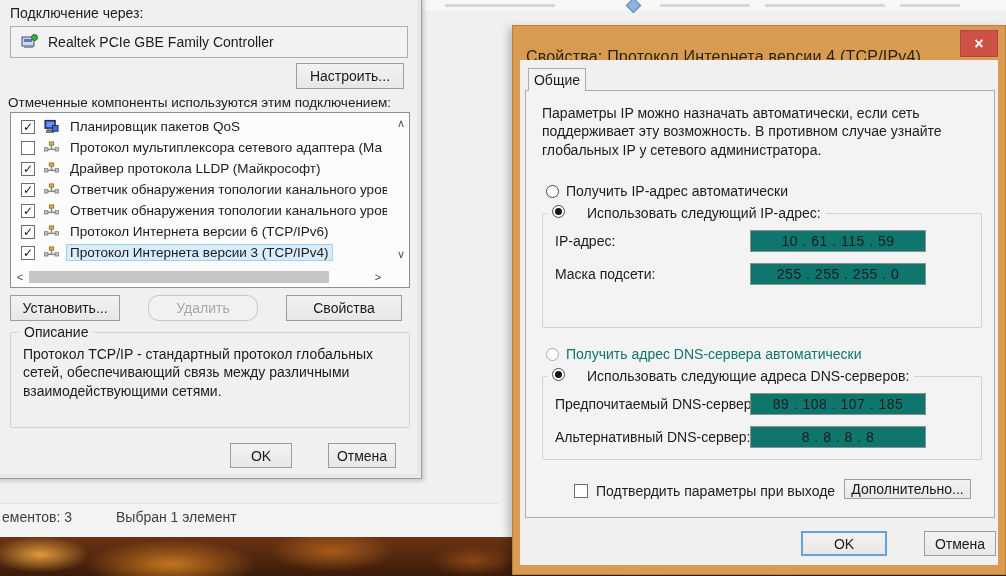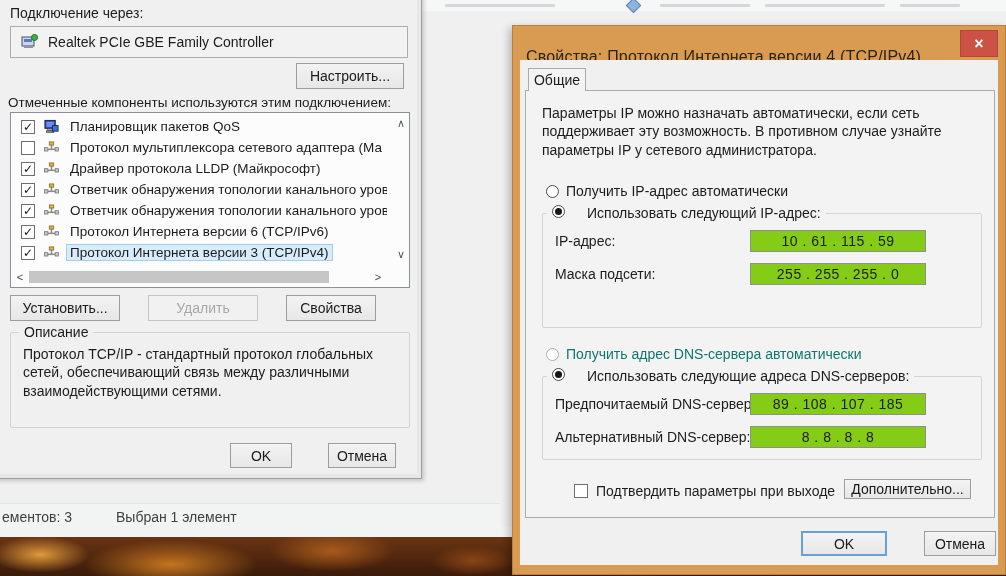--- a/index.html
+++ b/index.html
@@ -35,21 +35,21 @@
       linear-gradient(#6a3413,#3a1b0a);
   }
 
   
   .btn{
     display:flex;align-items:center;justify-content:center;
     background:linear-gradient(#f3f3f3,#e7e7e7);
     border:1px solid #9d9d9d;color:#1a1a1a;font-size:14px;
     box-sizing:border-box;cursor:default;white-space:nowrap;
   }
-  .btn.disabled{background:#f1f1f1;border-color:#c6c6c6;color:#a8a8a8;}
+  .btn.disabled{background:#f1f1f1;border-color:#c6c6c6;color:#a8a8a8;border-radius:11px;}
   .btn.default{border:2px solid #66a1d8;}
   .groupbox{position:absolute;border:1px solid #d2d3d4;border-radius:2px;box-sizing:border-box;}
   .legend{position:absolute;top:-9px;left:8px;padding:0 5px;display:flex;align-items:flex-start;gap:22px;white-space:nowrap;}
   .radio{width:13px;height:13px;border:1px solid #4a4a4a;border-radius:50%;background:#fff;flex:0 0 auto;position:relative;box-sizing:border-box;}
   .radio.checked::after{content:"";position:absolute;left:2px;top:2px;width:7px;height:7px;border-radius:50%;background:#161616;}
   .radio.disabled{border-color:#ababab;}
   .radio-row{position:absolute;display:flex;align-items:center;gap:7px;white-space:nowrap;}
   .radio-row.disabled{color:#0f766e;}
   .checkbox{width:14px;height:14px;background:#fff;border:1px solid #6e6e6e;box-sizing:border-box;display:flex;align-items:center;justify-content:center;font-size:12px;font-weight:bold;color:#111;line-height:1;flex:0 0 aupx;}
 
@@ -72,21 +72,21 @@
   .lv-label{padding:0 3px;}
   .lv-label.selected{background:#d9ecfb;outline:1px solid #a6cdea;}
   .vscroll-up{position:absolute;right:4px;top:4px;color:#555;font-size:11px;}
   .vscroll-down{position:absolute;right:4px;bottom:26px;color:#555;font-size:11px;}
   .hscroll{position:absolute;left:2px;bottom:2px;width:372px;height:16px;display:flex;align-items:center;}
   .hscroll .arr{width:14px;text-align:center;color:#444;font-size:11px;flex:0 0 auto;}
   .hscroll .track{flex:1;height:12px;position:relative;}
   .hscroll .thumb{position:absolute;left:2px;top:0;width:300px;height:12px;background:#c6c6c6;}
   .install-btn{left:10px;top:295px;width:110px;height:26px;}
   .uninstall-btn{left:148px;top:295px;width:110px;height:26px;}
-  .props-btn{left:286px;top:295px;width:90px;height:26px;}
+  .props-btn{left:286px;top:295px;width:116px;height:26px;}
   .desc-group{left:10px;top:332px;width:400px;height:96px;background:#f0f0f0;}
   .desc-group .legend{background:#f0f0f0;}
   .desc-text{position:absolute;left:12px;top:12px;width:372px;line-height:1.32;}
   .lok-btn{left:230px;top:443px;width:62px;height:25px;}
   .lcancel-btn{left:328px;top:443px;width:68px;height:25px;}
 
   
   .tcpip-dlg{
     left:512px;top:25px;width:494px;height:550px;
     background:#d99b51;border:1px solid #bd7f35;box-sizing:border-box;
@@ -103,21 +103,21 @@
   .intro{position:absolute;left:16px;top:13px;width:444px;line-height:1.32;}
   .r-auto-ip{left:20px;top:92px;}
   .gb{background:#f3f3f3;}
   .gb .legend{background:#f3f3f3;left:4px;}
   .ip-group{left:16px;top:122px;width:440px;height:115px;}
   .dns-group{left:16px;top:285px;width:440px;height:84px;}
   .r-auto-dns{left:20px;top:255px;}
   .field-rows{position:absolute;left:0;top:16px;right:0;display:flex;flex-direction:column;gap:11px;}
   .field-row{height:22px;display:flex;align-items:center;}
   .field-label{margin-left:12px;white-space:nowrap;}
-  .field-box{position:absolute;left:207px;width:176px;height:22px;background:#84cc16;border:1px solid #8f8f8f;
+  .field-box{position:absolute;left:207px;width:176px;height:22px;background:#0f766e;border:1px solid #8f8f8f;
     display:flex;align-items:center;justify-content:center;font-size:14px;letter-spacing:.5px;box-sizing:border-box;}
   .validate-row{position:absolute;left:20px;top:392px;display:flex;align-items:center;gap:8px;white-space:nowrap;padding-left:28px;}
   .advanced-btn{position:absolute;left:318px;top:388px;width:127px;height:20px;}
   .rok-btn{left:281px;top:471px;width:86px;height:25px;}
   .rcancel-btn{left:404px;top:471px;width:72px;height:25px;}
   .btn-pos{position:absolute;}
 </style>
 </head>
 <body>
 
@@ -275,21 +275,21 @@
 <div class="abs tcpip-dlg">
   <div class="titlebar">
     <span class="title-text">Свойства: Протокол Интернета версии 4 (TCP/IPv4)</span>
   </div>
   <div class="close-btn">×</div>
 
   <div class="client">
     <div class="tab">Общие</div>
     <div class="tabpage">
 
-      <div class="intro">Параметры IP можно назначать автоматически, если сеть поддерживает эту возможность. В противном случае узнайте параметры IP у сетевого администратора.</div>
+      <div class="intro">Параметры IP можно назначать автоматически, если сеть поддерживает эту возможность. В противном случае узнайте глобальных IP у сетевого администратора.</div>
 
       <div class="radio-row r-auto-ip">
         <span class="radio"></span>
         <span>Получить IP-адрес автоматически</span>
       </div>
 
       <div class="groupbox gb ip-group">
         <span class="legend">
           <span class="radio checked"></span>
           <span>Использовать следующий IP-адрес:</span>

